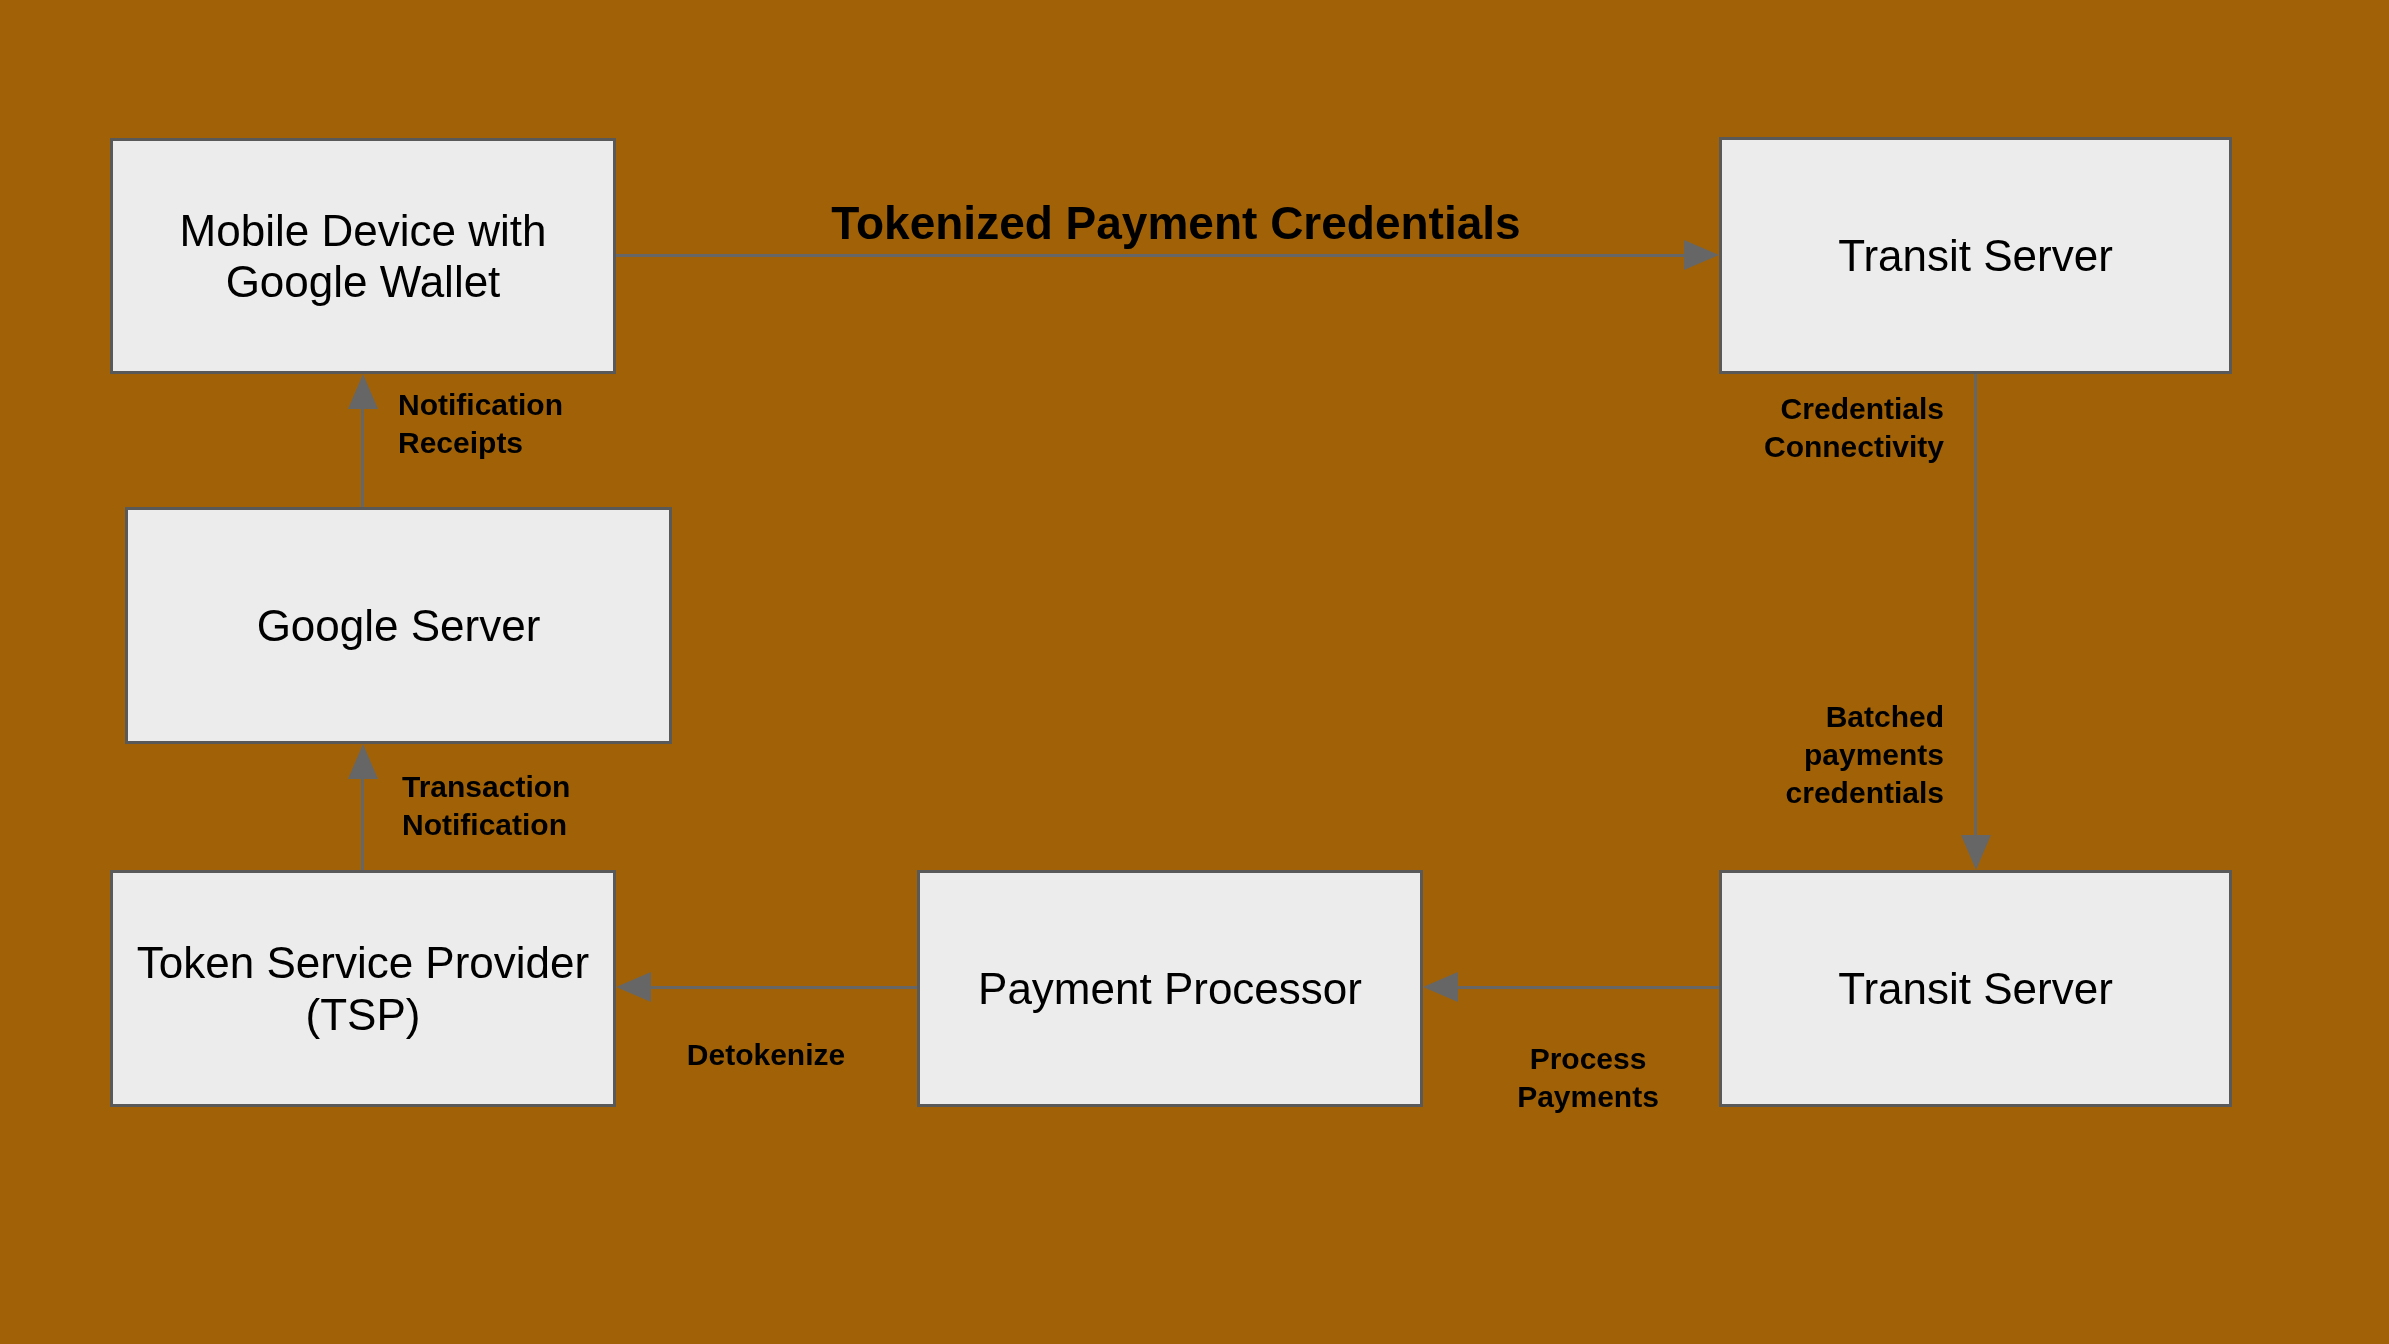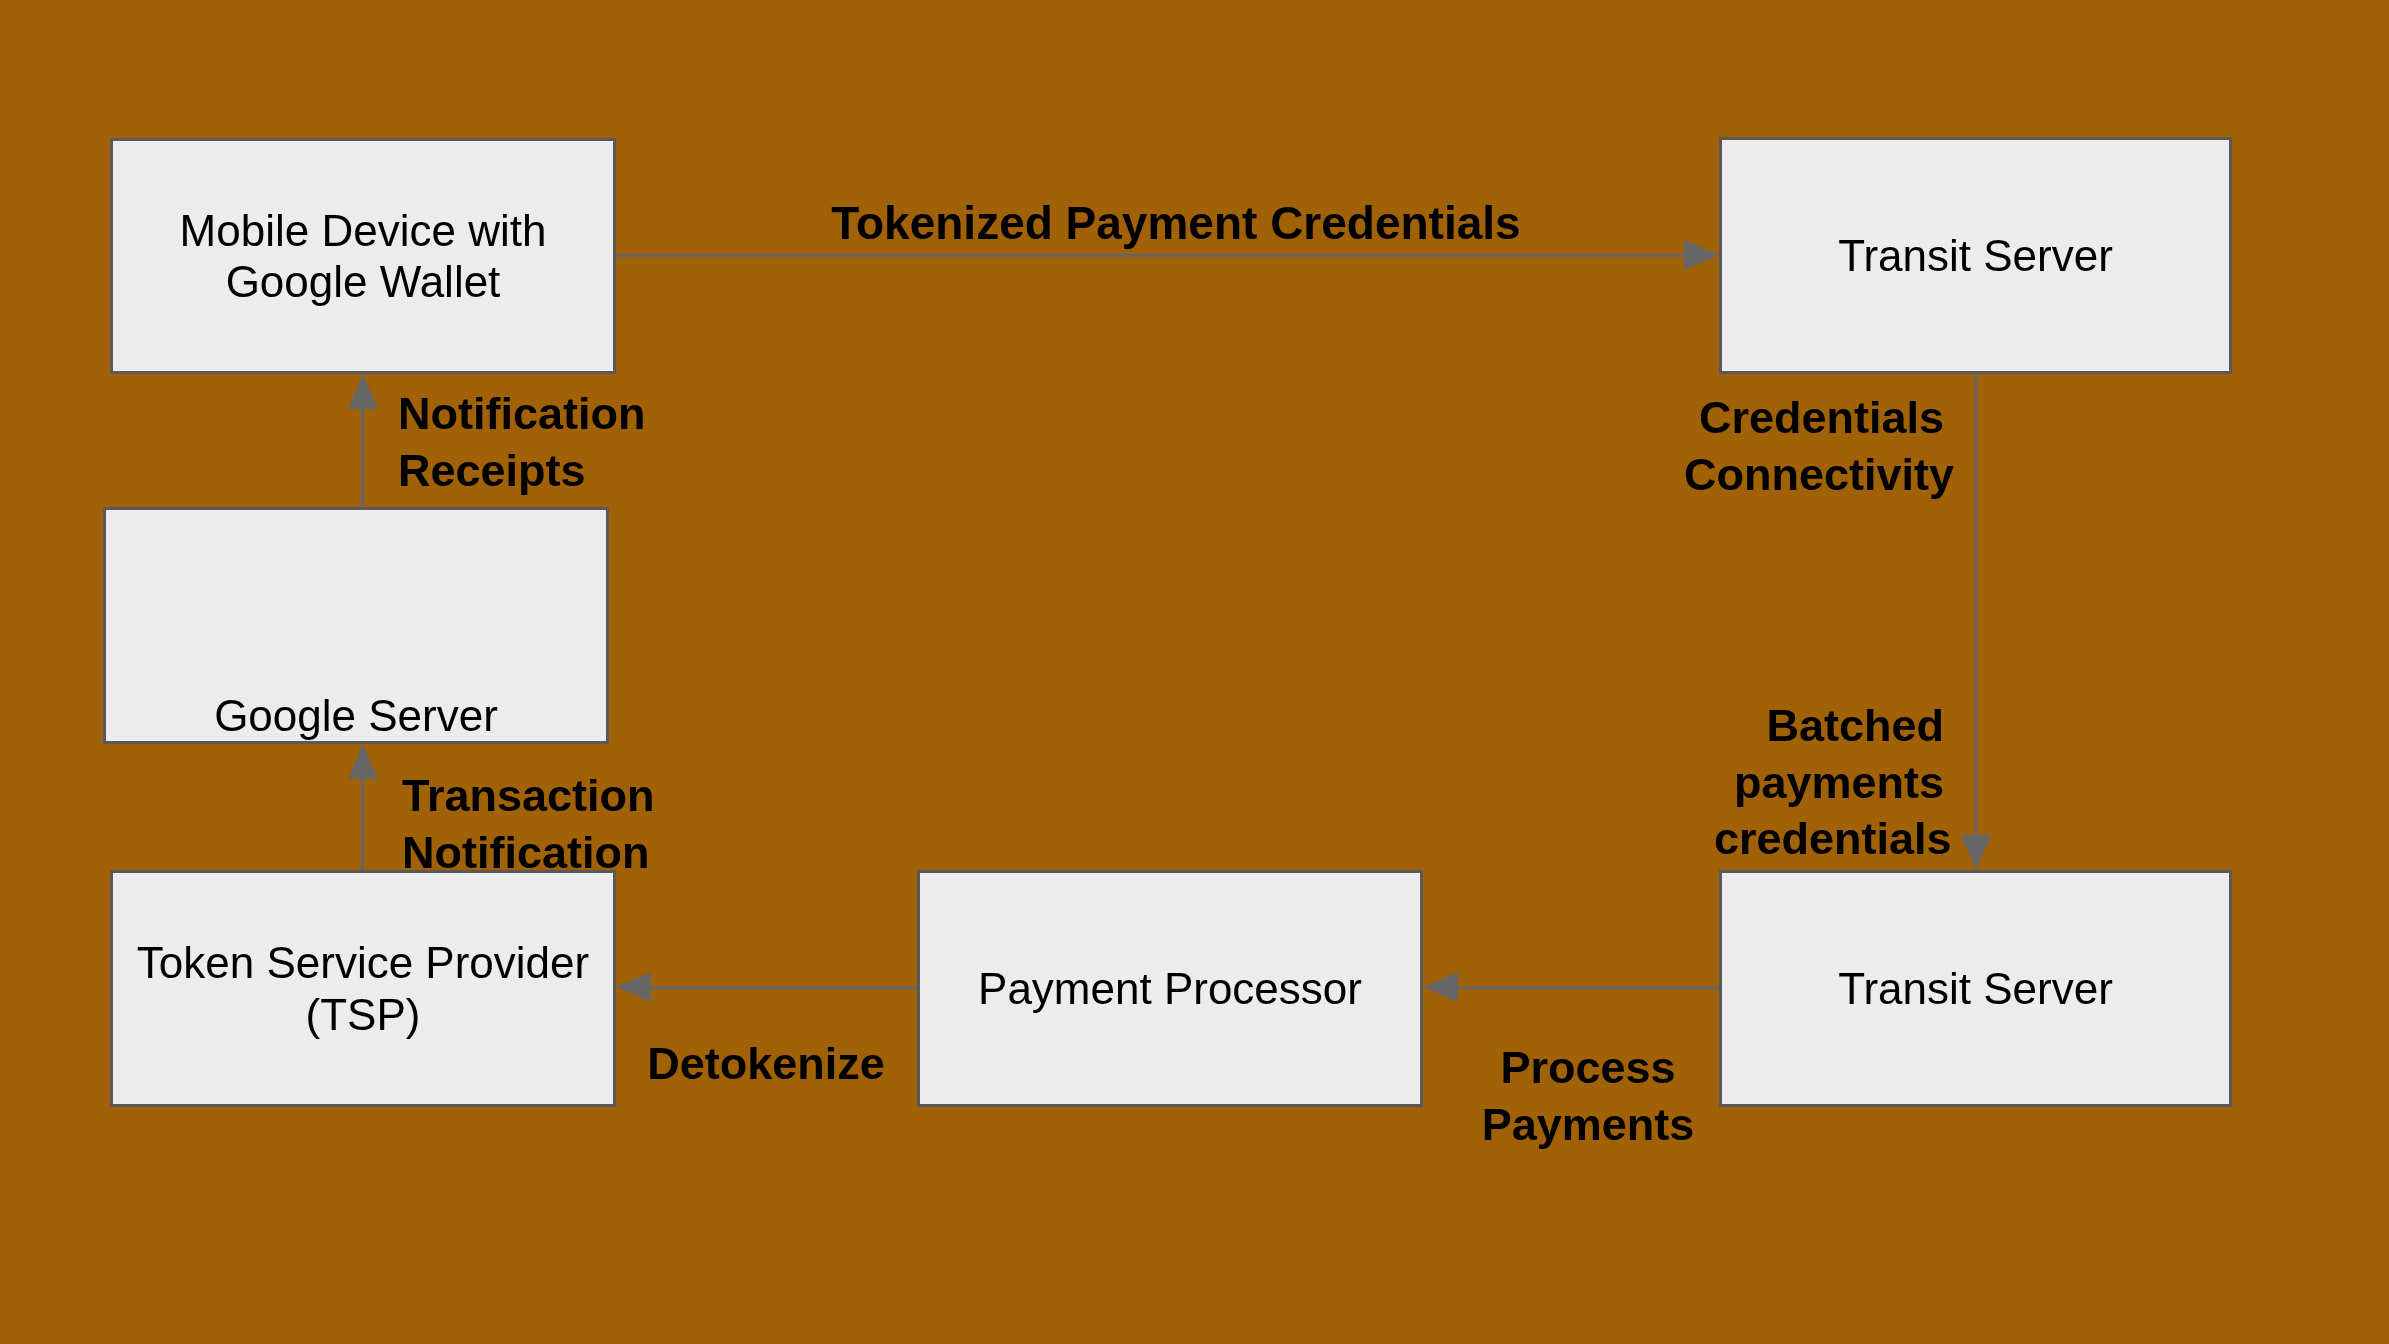--- a/index.html
+++ b/index.html
@@ -59,21 +59,21 @@
   }
   .arrowhead.down {
     border-left: 15px solid transparent;
     border-right: 15px solid transparent;
     border-top: 35px solid #666666;
   }
   .edge-label {
     position: absolute;
     font-weight: bold;
     color: #000000;
-    font-size: 45px;
+    font-size: 30px;
     line-height: 1.26;
   }
   .edge-label.big {
     font-size: 46px;
     line-height: 1.1;
   }
   .align-right { text-align: right; }
   .align-left { text-align: left; }
   .align-center { text-align: center; margin-top: 22px; }
 </style>
@@ -83,21 +83,21 @@
 <div id="canvas">
 
   <div class="node" style="left:110px; top:138px; width:506px; height:236px;">
     <div class="node-label">Mobile Device with Google Wallet</div>
   </div>
 
   <div class="node" style="left:1719px; top:137px; width:513px; height:237px;">
     <div class="node-label">Transit Server</div>
   </div>
 
-  <div class="node" style="left:103px; top:507px; width:506px; height:237px;align-items:flex-end;">
+  <div class="node" style="left:125px; top:507px; width:547px; height:237px;">
     <div class="node-label">Google Server</div>
   </div>
 
   <div class="node" style="left:110px; top:870px; width:506px; height:237px;">
     <div class="node-label">Token Service Provider (TSP)</div>
   </div>
 
   <div class="node" style="left:917px; top:870px; width:506px; height:237px;">
     <div class="node-label">Payment Processor</div>
   </div>

